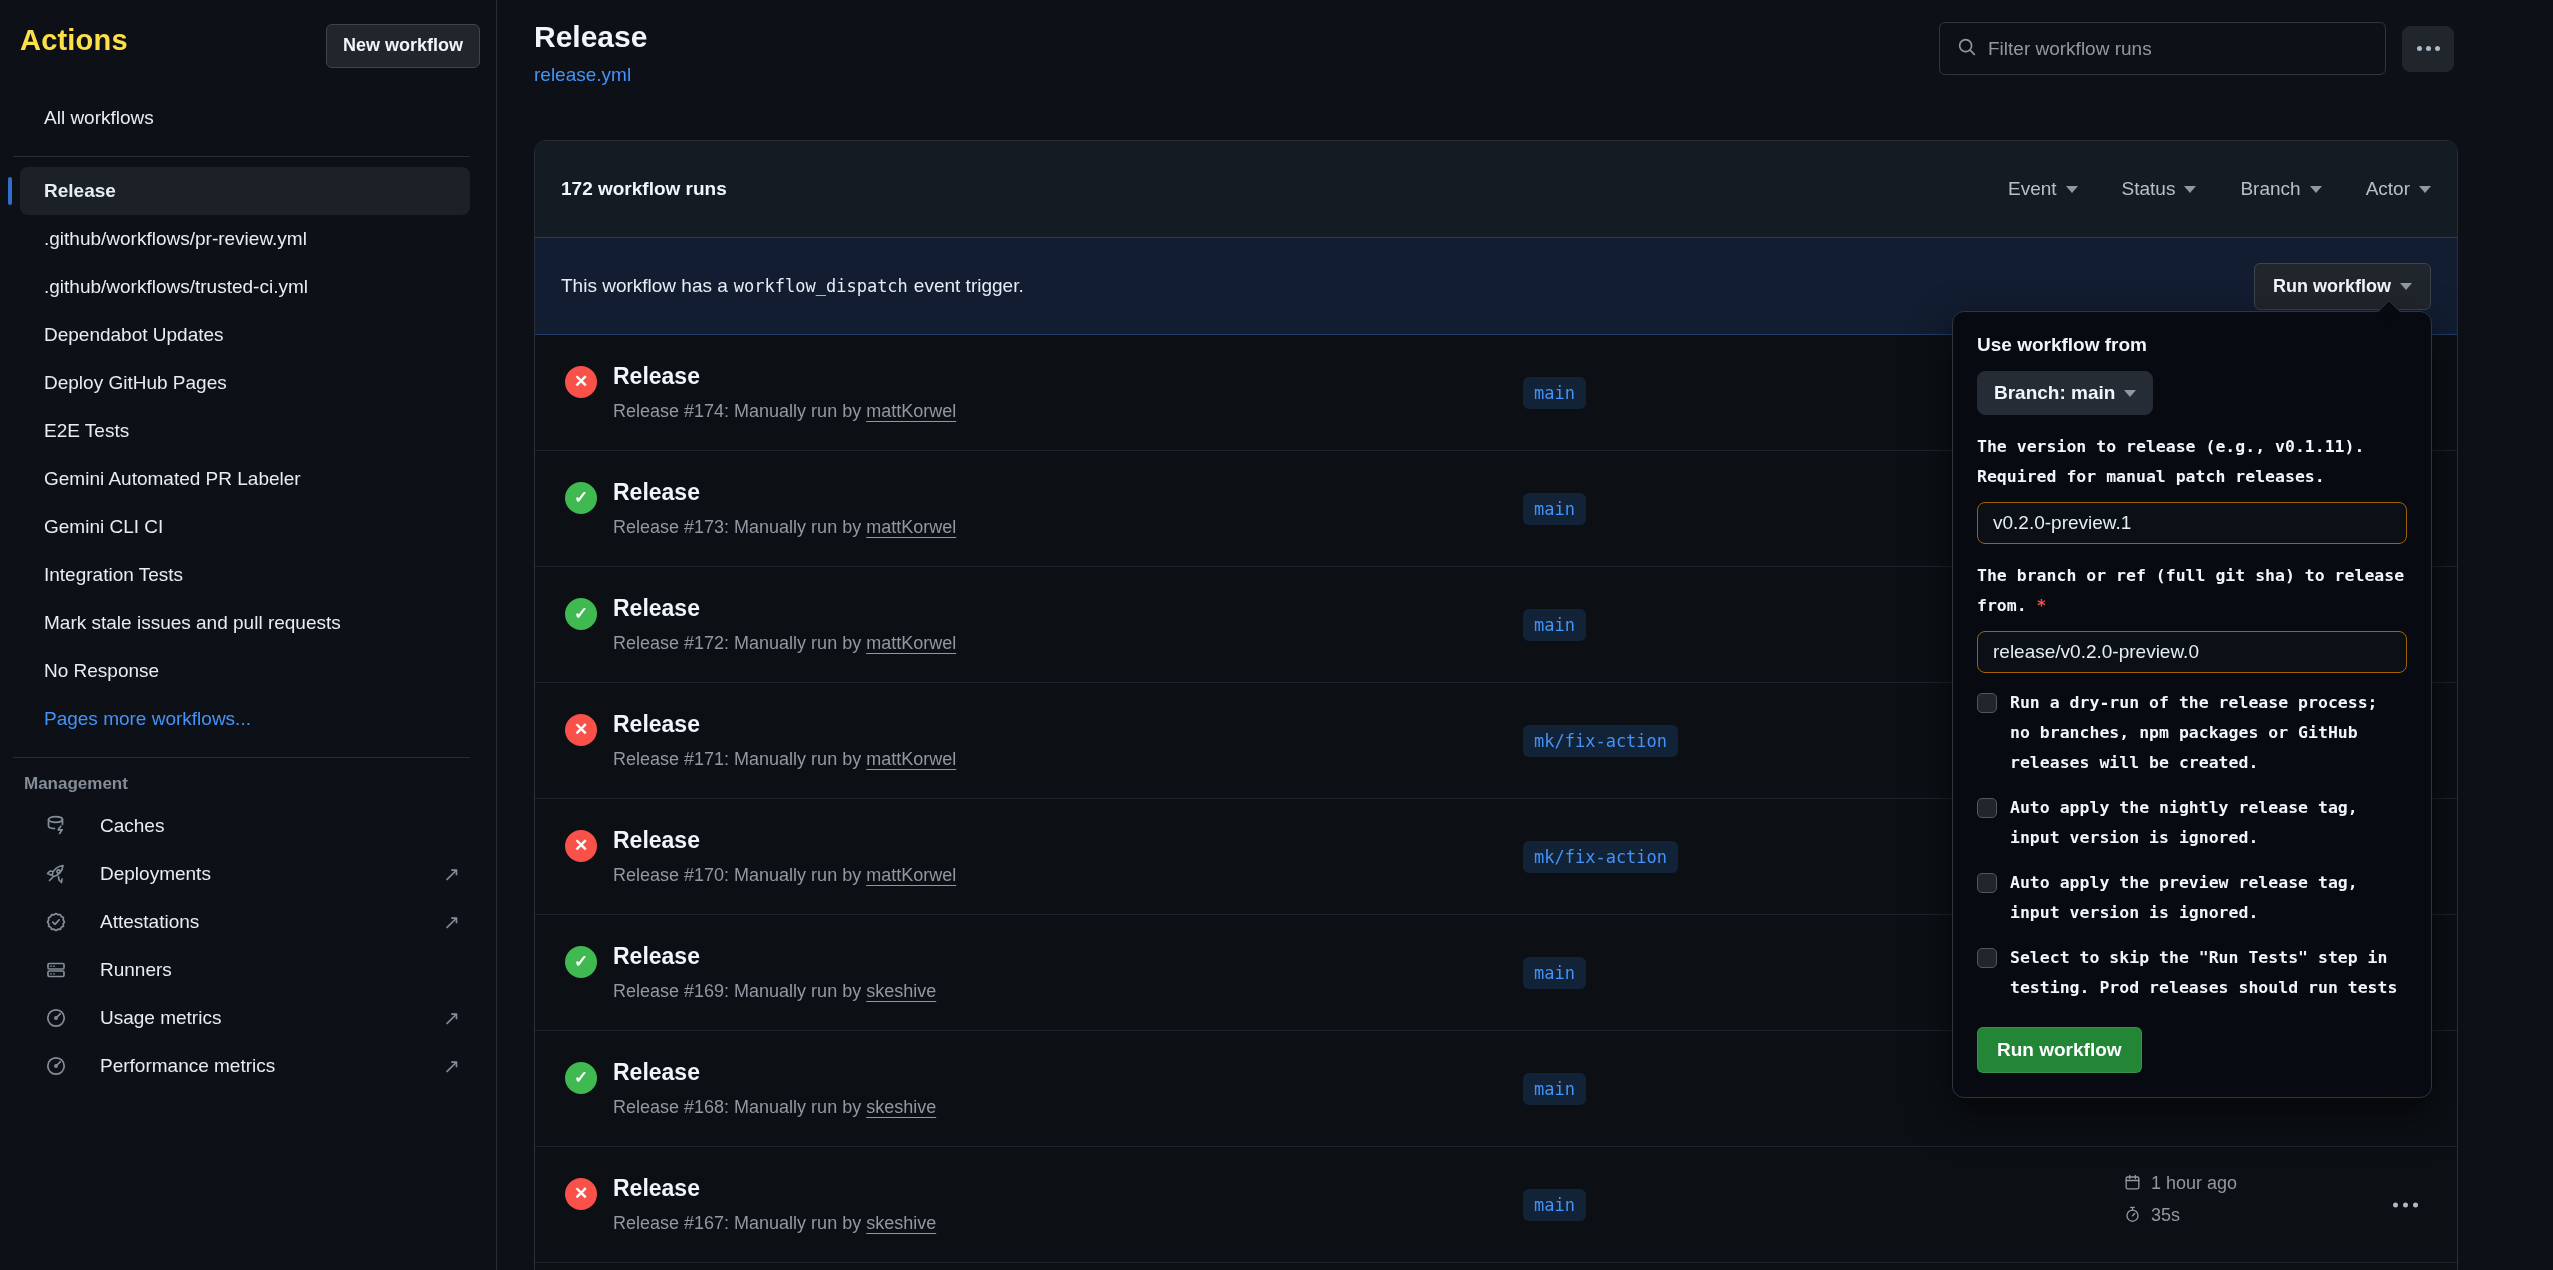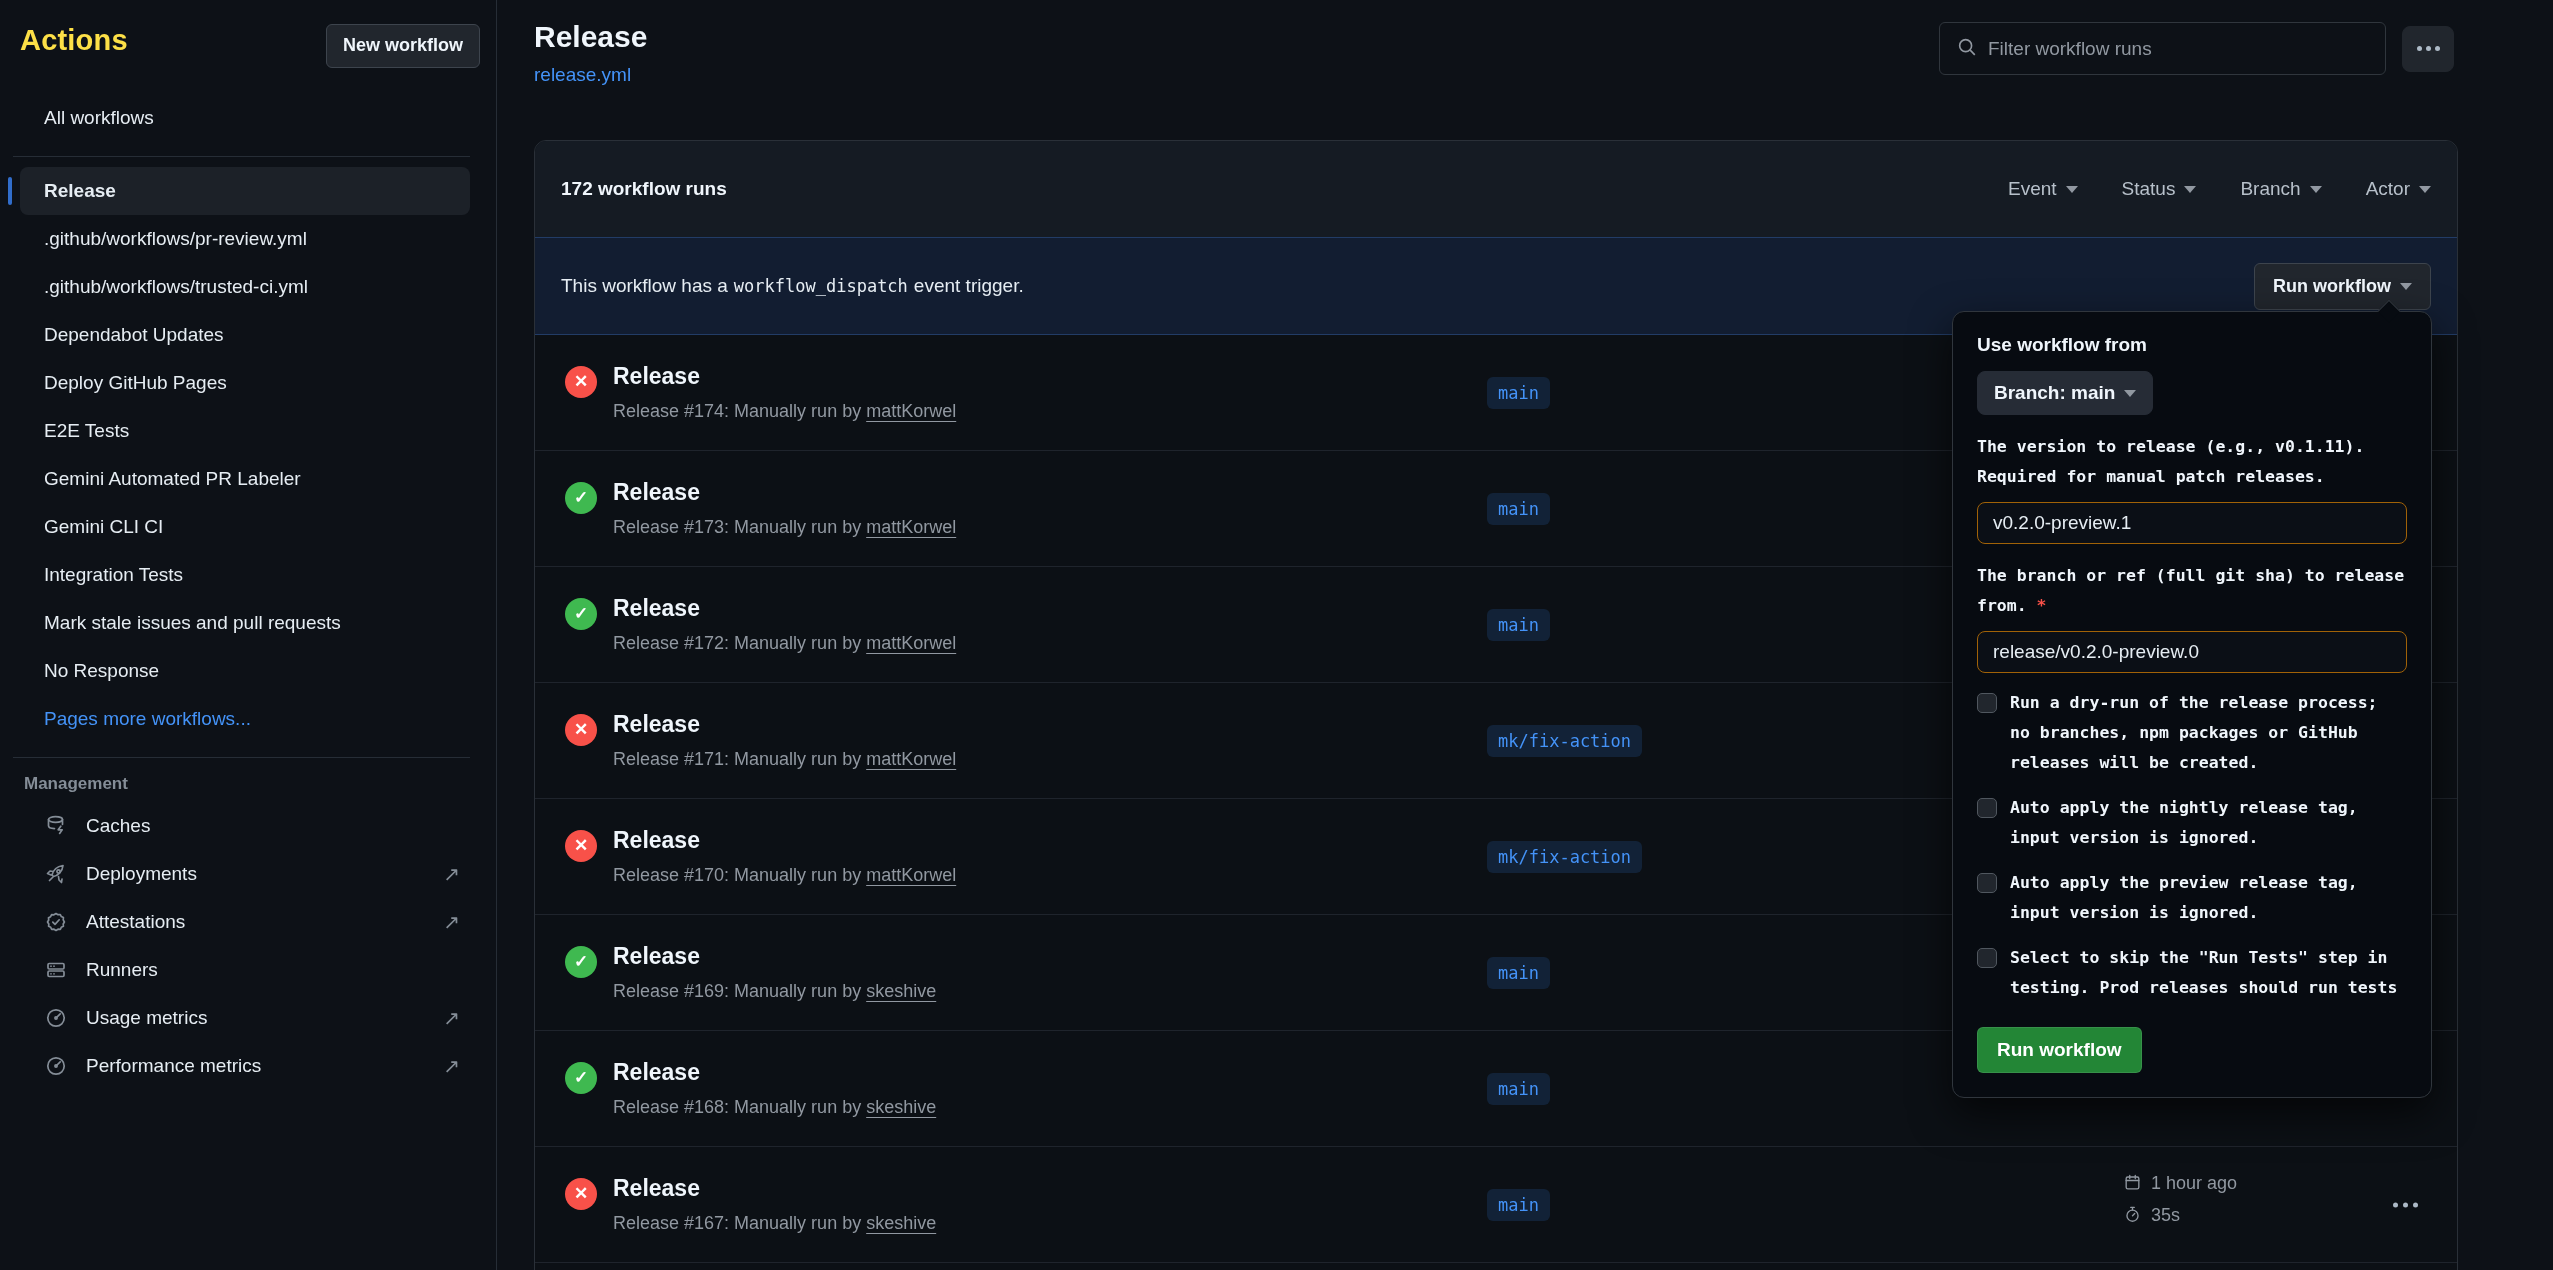--- a/index.html
+++ b/index.html
@@ -34,21 +34,21 @@
   .sb-divider { height:1px; background:#262d36; margin:14px 26px 10px 13px; }
   .sb-list { margin:0 26px 0 20px; }
   .sb-item.selected { background:#1c2128; font-weight:700; }
   .sb-item.selected::before {
     content:""; position:absolute; left:-12px; top:10px; width:4px; height:28px;
     border-radius:3px; background:#316dca;
   }
   .sb-item.link-blue { color:#4493f8; }
   .sb-section-label { padding-left:24px; margin:16px 0 8px; font-size:17px; font-weight:700; color:#848d97; }
   .sb-mgmt { margin:0 26px 0 20px; }
-  .sb-item.mgmt { display:flex; align-items:center; gap:18px; }
+  .sb-item.mgmt { display:flex; align-items:center; gap:32px; }
   .mg-icon { display:flex; flex:none; width:24px; height:24px; align-items:center; }
   .mg-icon svg { stroke:#848d97; fill:none; stroke-width:1.7; stroke-linecap:round; stroke-linejoin:round; }
   .ext-arrow { margin-left:auto; margin-right:10px; color:#848d97; font-size:20px; line-height:48px; }
 
   
   .main { position:absolute; left:498px; top:0; width:2055px; height:1270px; }
   .page-head { position:relative; padding:20px 0 0 36px; }
   .page-title { font-size:30px; font-weight:700; color:#f0f6fc; }
   .file-link { display:inline-block; margin-top:10px; font-size:19px; color:#4493f8; }
   .head-right { position:absolute; top:22px; right:99px; display:flex; align-items:center; gap:16px; }
@@ -102,21 +102,21 @@
     color:#fff; font-size:17px; font-weight:700;
   }
   .status.failure { background:#f85149; }
   .status.success { background:#3fb950; }
   .status.failure::after { content:"✕"; }
   .status.success::after { content:"✓"; }
   .run-main { margin-left:16px; }
   .run-title { display:block; font-size:23px; font-weight:700; color:#f0f6fc; }
   .run-sub { margin-top:11px; font-size:18px; color:#9198a1; }
   .actor { color:#9198a1; text-decoration:underline; text-underline-offset:4px; }
-  .chip-wrap { position:absolute; left:952px; top:50%; transform:translateY(-50%); }
+  .chip-wrap { position:absolute; left:988px; top:50%; transform:translateY(-50%); }
   .chip {
     display:inline-block; font-family:"DejaVu Sans Mono", monospace; font-size:17px;
     color:#4493f8; background:rgba(56,139,253,0.15); border-radius:6px; padding:6px 11px; cursor:pointer;
   }
   .run-meta { position:absolute; left:1588px; top:50%; transform:translateY(-50%); font-size:18px; color:#9198a1; }
   .run-meta .meta-line { display:flex; align-items:flex-start; gap:9px; height:32px; }
   .run-meta svg { stroke:#9198a1; fill:none; stroke-width:1.7; stroke-linecap:round; }
   .row-kebab { position:absolute; left:1850px; top:50%; transform:translateY(-50%); display:flex; gap:5px; cursor:pointer; padding:8px; }
   .row-sliver { height:9px; }
 

